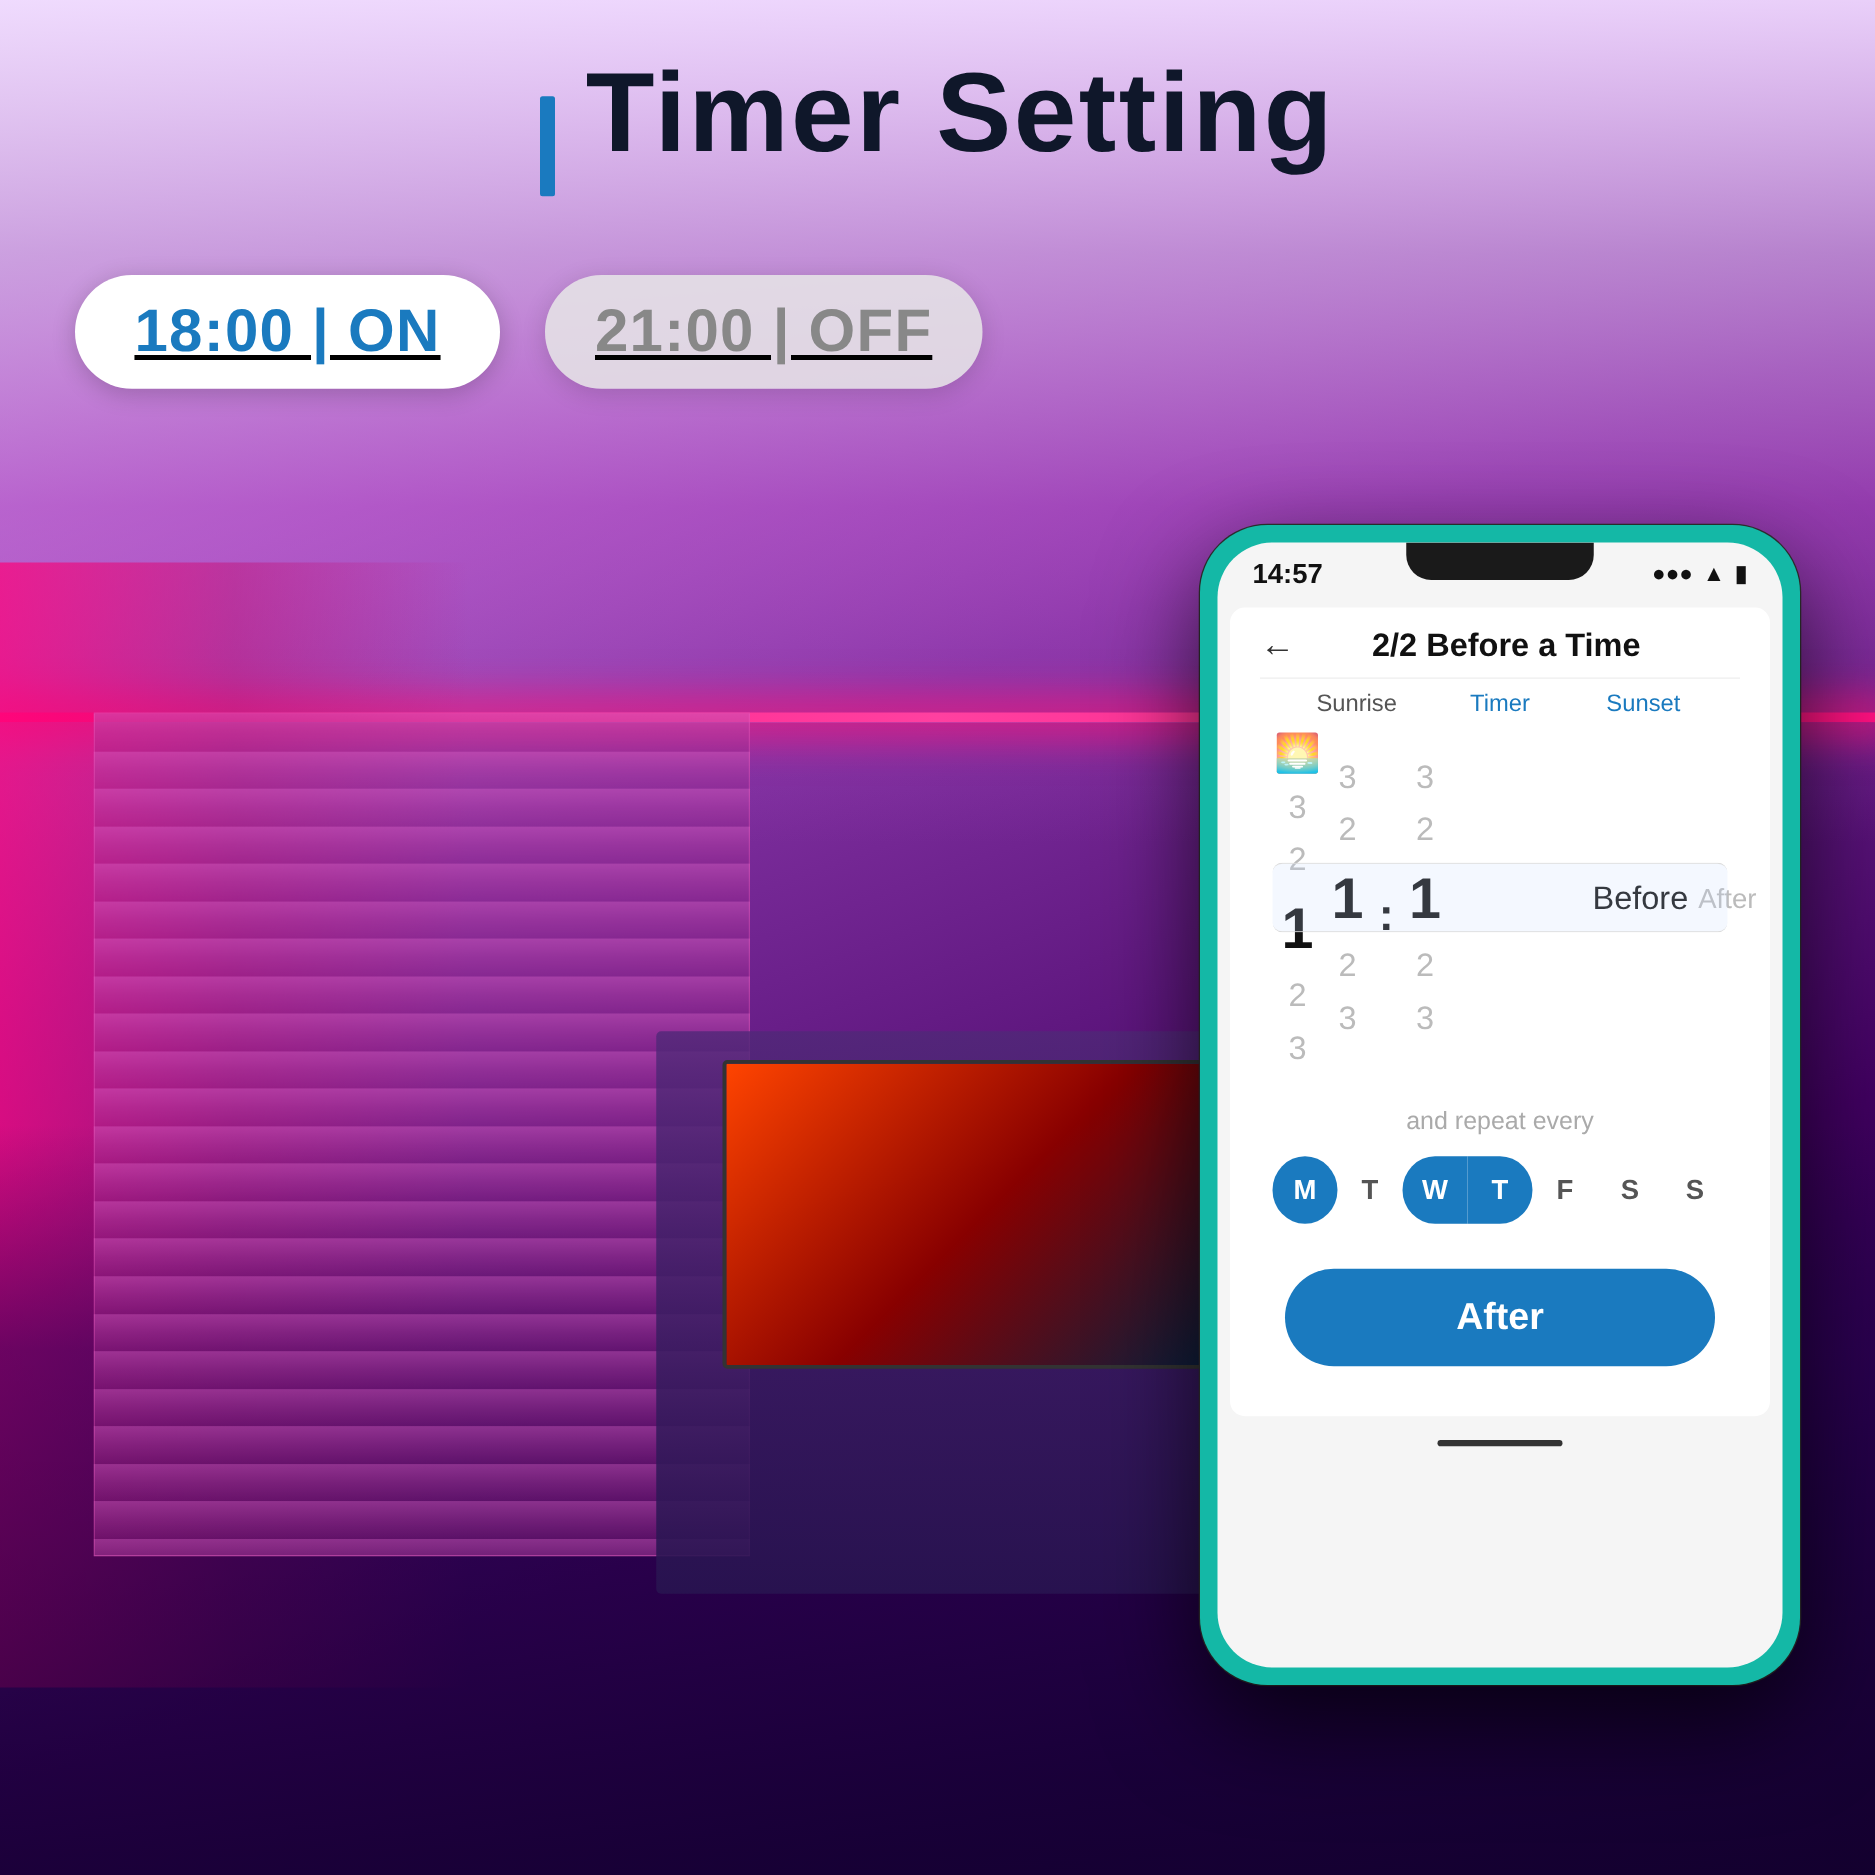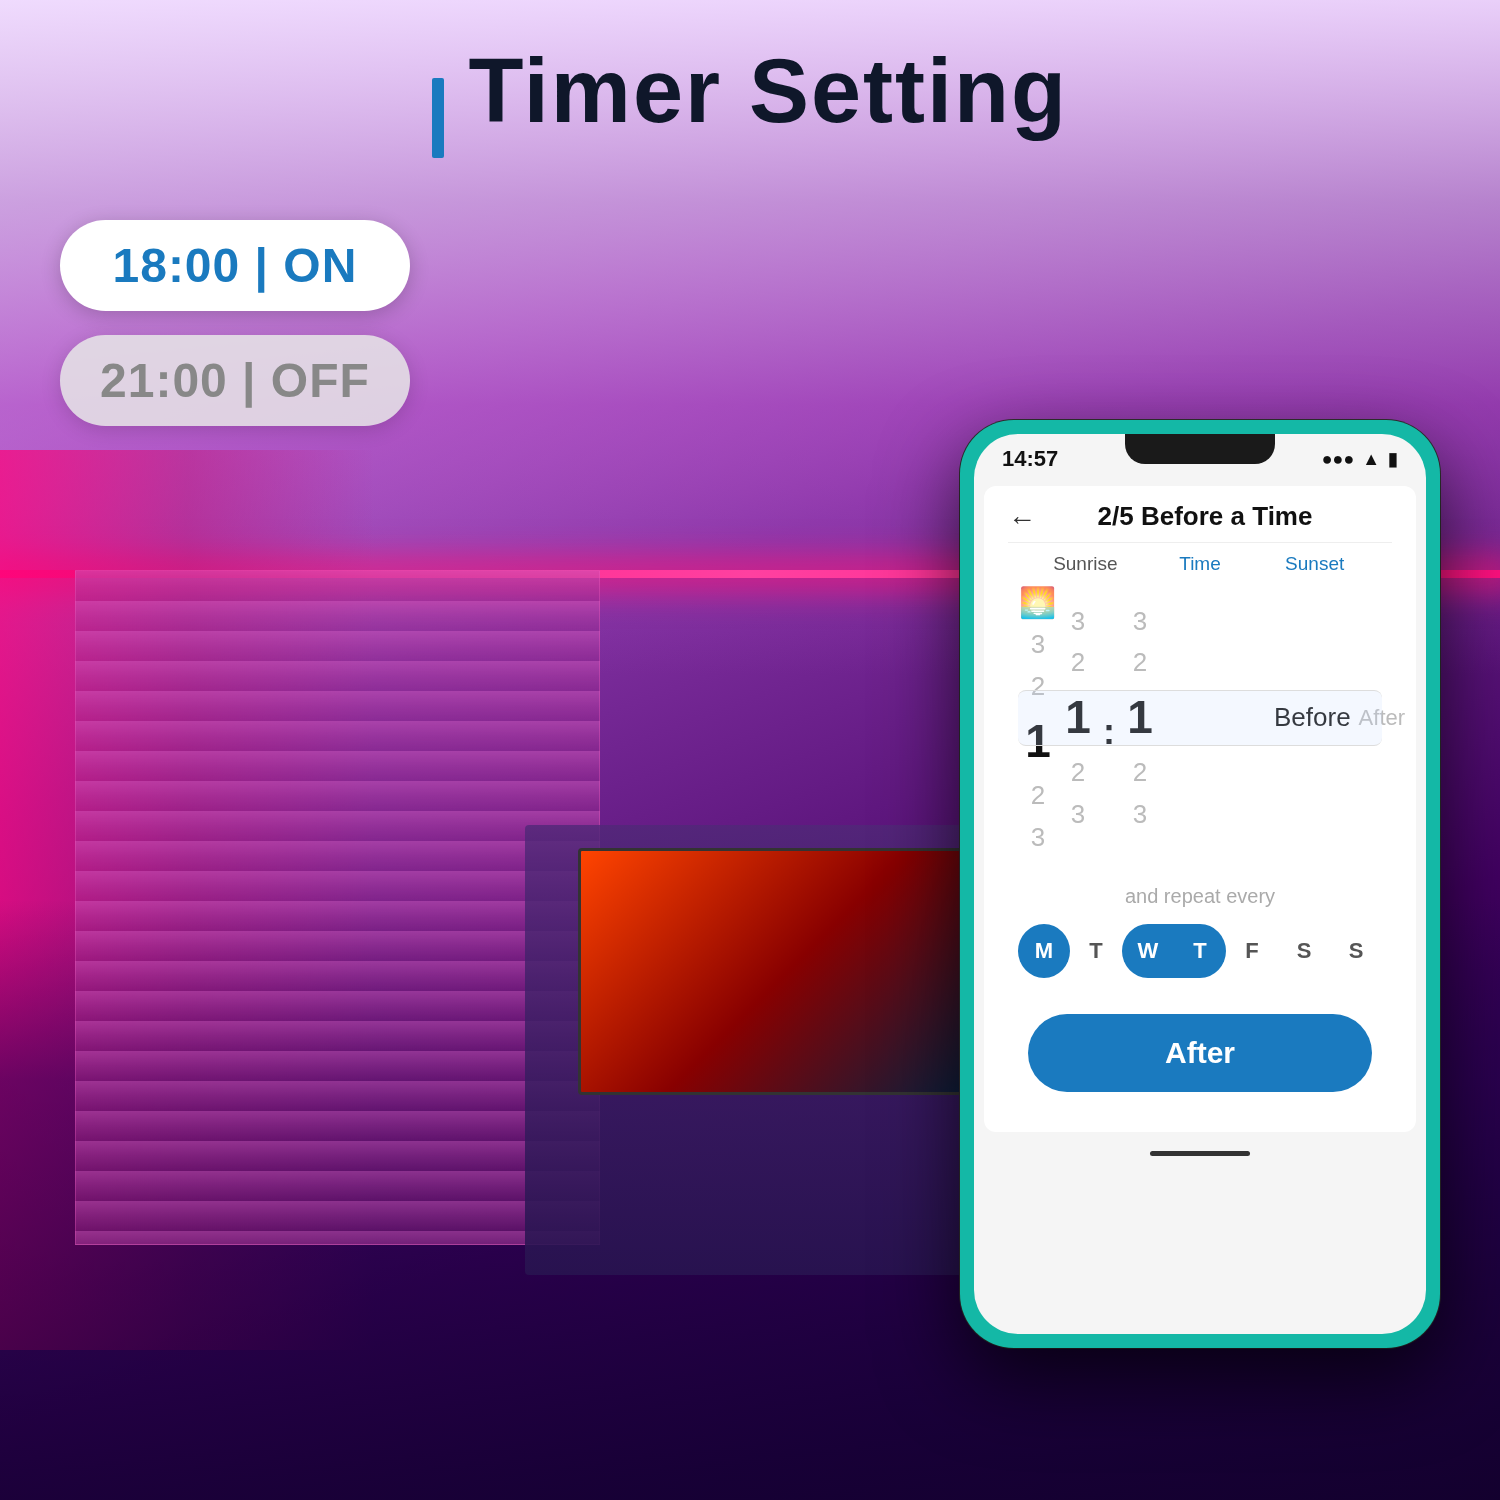--- a/index.html
+++ b/index.html
@@ -160,22 +160,22 @@
       border-radius: 2px;
     }
 
     
     .timer-badges {
       position: absolute;
       top: 220px;
       left: 60px;
       z-index: 10;
       display: flex;
-      flex-direction: column;
-      gap: 24px;
+      gap: 36px;
+      text-decoration: underline;
     }
     .timer-badge {
       padding: 18px 40px;
       border-radius: 60px;
       font-size: 48px;
       font-weight: 700;
       letter-spacing: 1px;
       min-width: 340px;
       text-align: center;
     }
@@ -477,32 +477,32 @@
           <span>▲</span>
           <span>▮</span>
         </div>
       </div>
 
       <div class="app-content">
 
         <div class="app-header">
           <span class="back-arrow">←</span>
           <span class="app-title">
-            <span>2/5</span>
+            <span>2/2</span>
             <span> </span>
             <span>Before a Time</span>
           </span>
         </div>
 
 
         <div class="time-section">
 
           <div class="time-labels-row">
             <span class="time-label">Sunrise</span>
-            <span class="time-label time-label-blue">Time</span>
+            <span class="time-label time-label-blue">Timer</span>
             <span class="time-label time-label-blue">Sunset</span>
           </div>
 
           <div class="time-columns">
             <div class="selection-highlight"></div>
 
             <div class="time-col sunrise-col">
               <div class="sunrise-icon">🌅</div>
               <div class="time-num">3</div>
               <div class="time-num">2</div>

